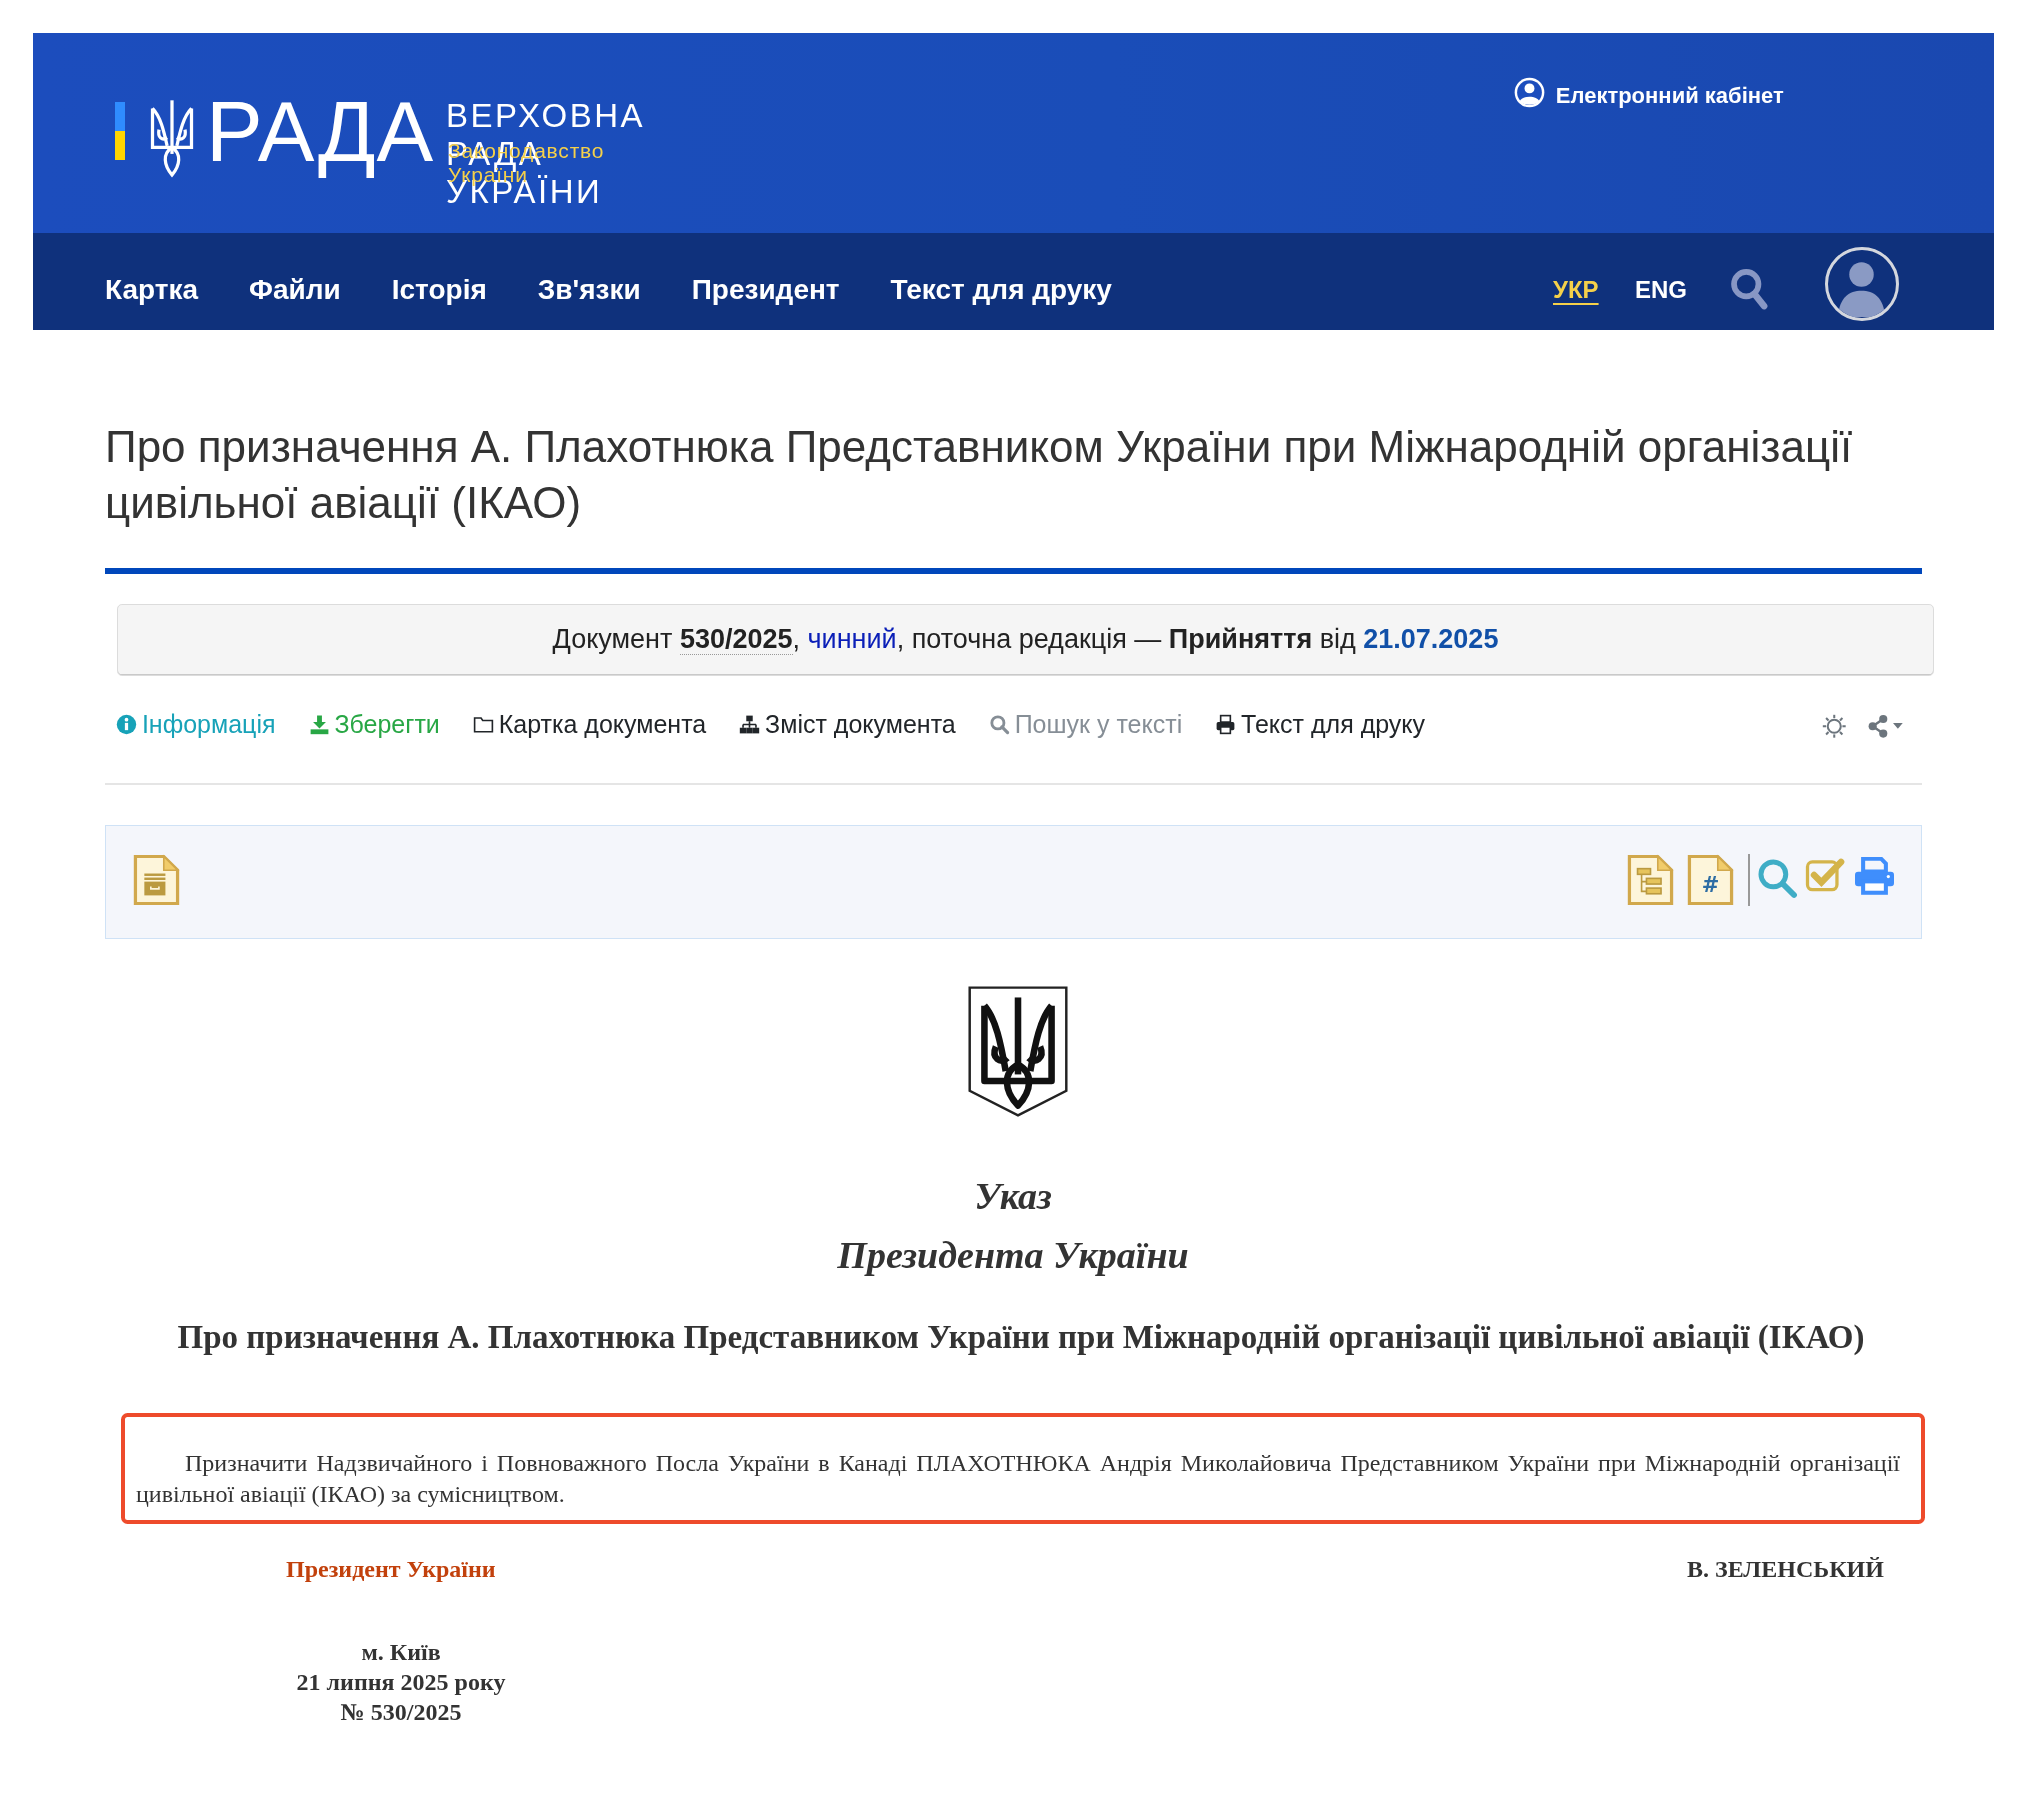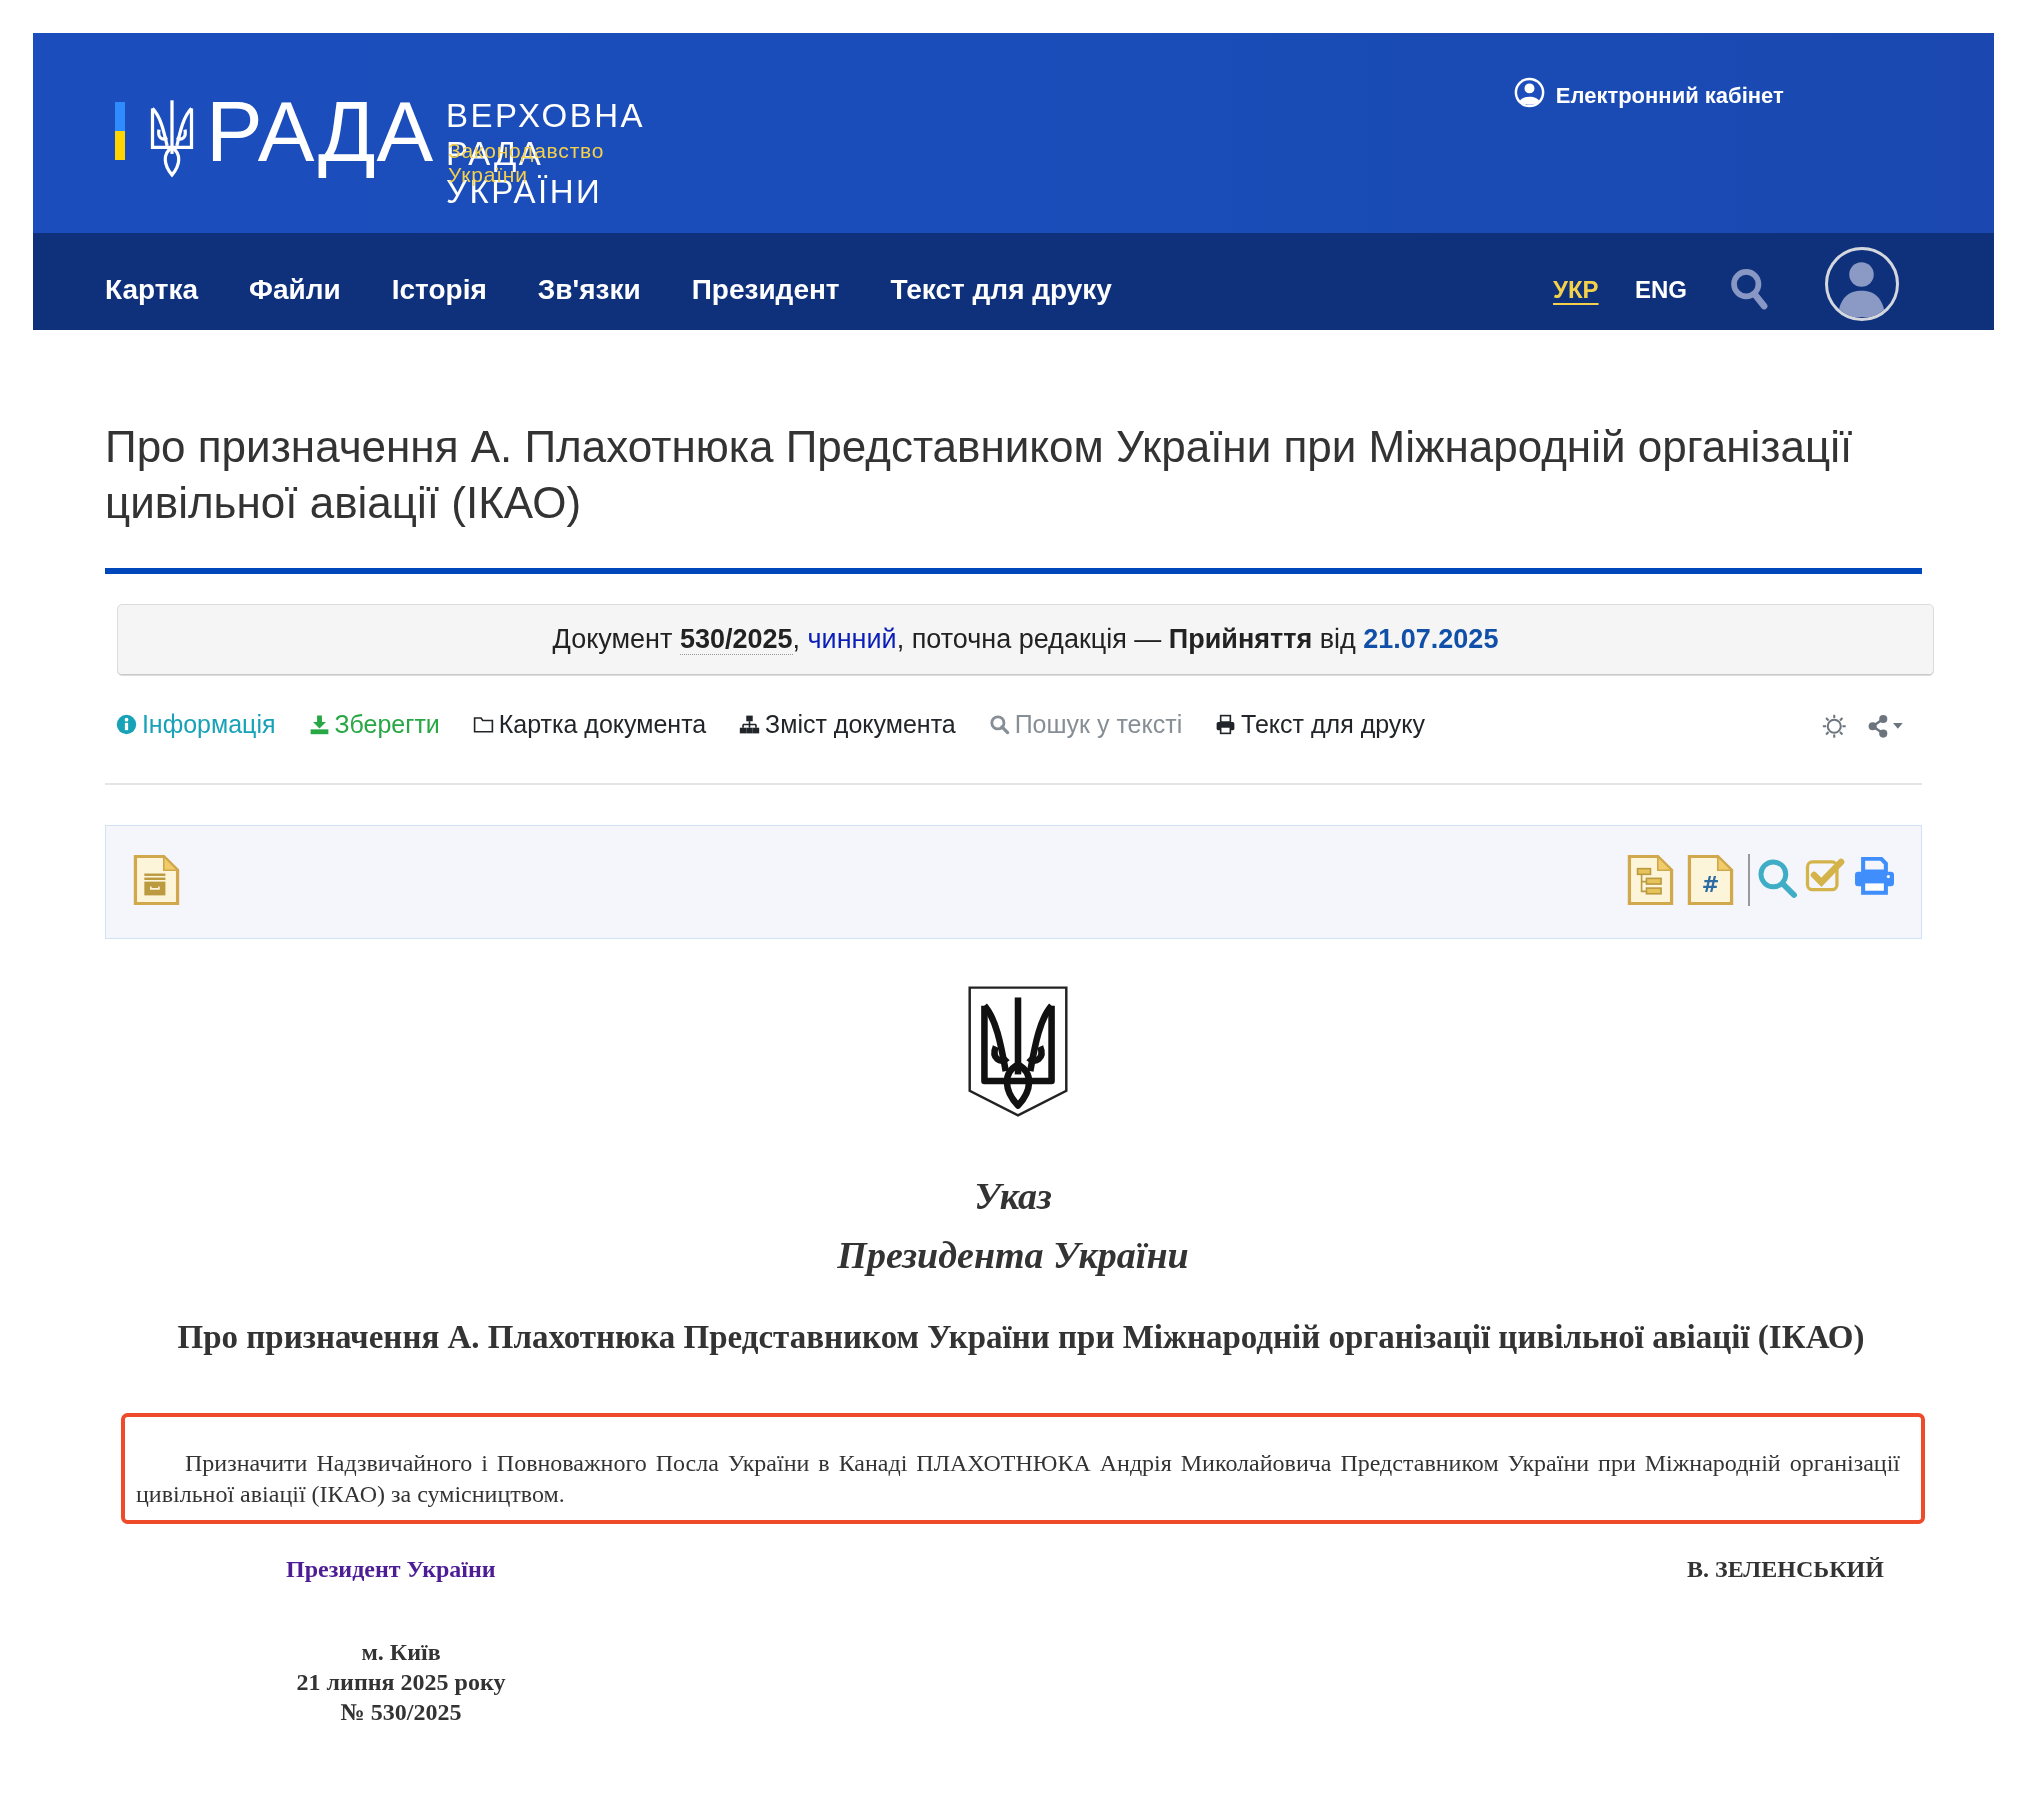--- a/index.html
+++ b/index.html
@@ -60,21 +60,21 @@
 
   
   .coat { position: absolute; left: 968px; top: 986px; width: 100px; height: 131px; }
   .ukaz { position: absolute; left: 0; width: 2026px; text-align: center; font-family: "Liberation Serif", serif;
     font-style: italic; font-weight: bold; color: #333; font-size: 38px; }
   .doc-heading { position: absolute; left: 121px; top: 1317px; width: 1800px; text-align: center; font-family: "Liberation Serif", serif;
     font-weight: bold; color: #333; font-size: 33px; line-height: 41px; }
   .redbox { position: absolute; left: 121px; top: 1413px; width: 1804px; height: 111px; border: 4.1px solid #ee4b2b; border-radius: 6.5px; }
   .doc-para { position: absolute; left: 136px; top: 1448px; width: 1764px; font-family: "Liberation Serif", serif; color: #333;
     font-size: 24px; line-height: 31px; text-indent: 49px; text-align: justify; text-align-last: left; }
-  .sig-left { position: absolute; left: 286px; top: 1556px; font-family: "Liberation Serif", serif; font-weight: bold; color: #4c1d95; font-size: 24px; }
+  .sig-left { position: absolute; left: 286px; top: 1556px; font-family: "Liberation Serif", serif; font-weight: bold; color: #c2410c; font-size: 24px; }
   .sig-right { position: absolute; left: 1687px; top: 1556px; font-family: "Liberation Serif", serif; font-weight: bold; color: #333; font-size: 24px; }
   .place-block { position: absolute; left: 270px; top: 1637px; width: 262px; text-align: center; font-family: "Liberation Serif", serif; font-weight: bold;
     color: #333; font-size: 24px; line-height: 30px; }
 </style>
 </head>
 <body>
 
 <div class="header">
   <a style="position:absolute;left:0;top:0;width:556px;height:164px;display:block;padding-left:16px;">
     <div class="flag">

